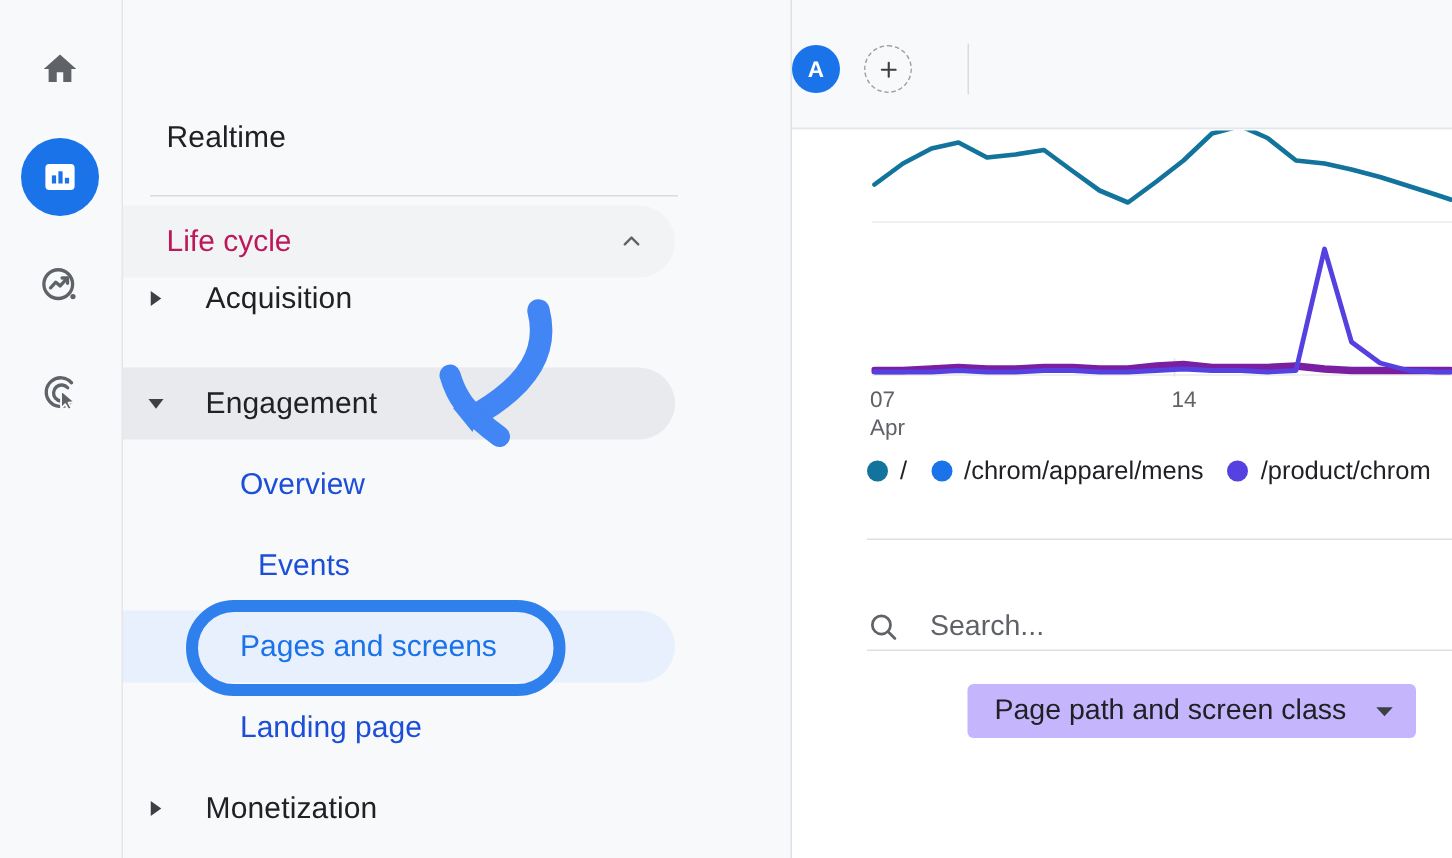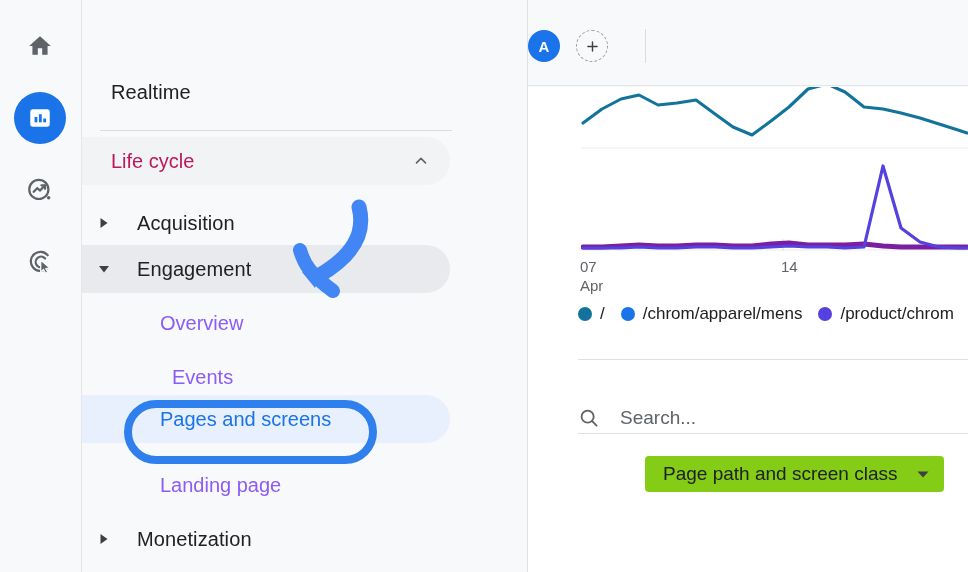--- a/index.html
+++ b/index.html
@@ -68,21 +68,21 @@
   .pill-lightgrey { background: #f1f3f4; }
   .pill-blue { background: #e8f0fe; }
   .nav-divider {
     position: absolute; left: 18px;
     width: 352px; height: 1px;
     background: #dadce0;
   }
   .group-label {
     font-size: 20px; color: #be185d;
   }
-  .sub-label { font-size: 20px; color: #8b5cf6; }
+  .sub-label { font-size: 20px; color: #1d4ed8; }
   .sub-label.selected { color: #1a73e8; }
 
   
   #annotation-layer {
     position: absolute; left: 0; top: 0;
     width: 968px; height: 572px;
     pointer-events: none;
   }
 
   
@@ -161,21 +161,21 @@
   #search-placeholder {
     font-size: 19px; color: #5f6368; margin-left: 20px;
   }
   #search-divider-bottom {
     position: absolute; left: 50px; top: 346px;
     width: 390px; height: 1px; background: #e0e0e0;
   }
   #dropdown {
     position: absolute; left: 117px; top: 369px;
     height: 36px; padding: 0 14px 0 18px;
-    background: #84cc16;
+    background: #c4b5fd;
     border-radius: 4px;
     display: flex; align-items: center;
   }
   #dropdown-label {
     font-size: 19px; color: #202124; white-space: nowrap;
   }
   #dropdown-caret { margin-left: 18px; display: flex; }
 </style>
 </head>
 <body>
@@ -229,21 +229,21 @@
     <div class="nav-row" style="top:137px; width:368px;">
       <div class="nav-pill pill-lightgrey"></div>
       <span class="group-label" style="position:absolute; left:29px;">Life cycle</span>
       <span style="position:absolute; left:330px; top:50%; transform:translateY(-50%); display:flex;">
         <svg width="18" height="18" viewBox="0 0 24 24" fill="none" stroke="#5f6368" stroke-width="2.1" stroke-linecap="round" stroke-linejoin="round">
           <polyline points="6,14.5 12,8.5 18,14.5"></polyline>
         </svg>
       </span>
     </div>
 
-    <div class="nav-row" style="top:199px; width:368px;">
+    <div class="nav-row" style="top:175px; width:368px;">
       <span class="twisty">
         <svg width="10" height="12" viewBox="0 0 10 12" fill="#3c4043">
             <polygon points="1.5,1 8.5,6 1.5,11"></polygon>
           </svg>
       </span>
       <span class="nav-label" style="margin-left:55px;">Acquisition</span>
     </div>
 
     <div class="nav-row" style="top:245px; width:368px;">
       <div class="nav-pill pill-grey"></div>
@@ -256,21 +256,21 @@
     </div>
 
     <div class="nav-row" style="top:299px; width:368px;">
       <span class="sub-label" style="margin-left:78px;">Overview</span>
     </div>
 
     <div class="nav-row" style="top:353px; width:368px;">
       <span class="sub-label" style="margin-left:90px;">Events</span>
     </div>
 
-    <div class="nav-row" style="top:395px; width:368px;">
+    <div class="nav-row" style="top:407px; width:368px;">
       <div class="nav-pill pill-blue"></div>
       <span class="sub-label selected" style="position:absolute; left:78px;">Pages and screens</span>
     </div>
 
     <div class="nav-row" style="top:461px; width:368px;">
       <span class="sub-label" style="margin-left:78px;">Landing page</span>
     </div>
 
     <div class="nav-row" style="top:515px; width:368px;">
       <span class="twisty">

